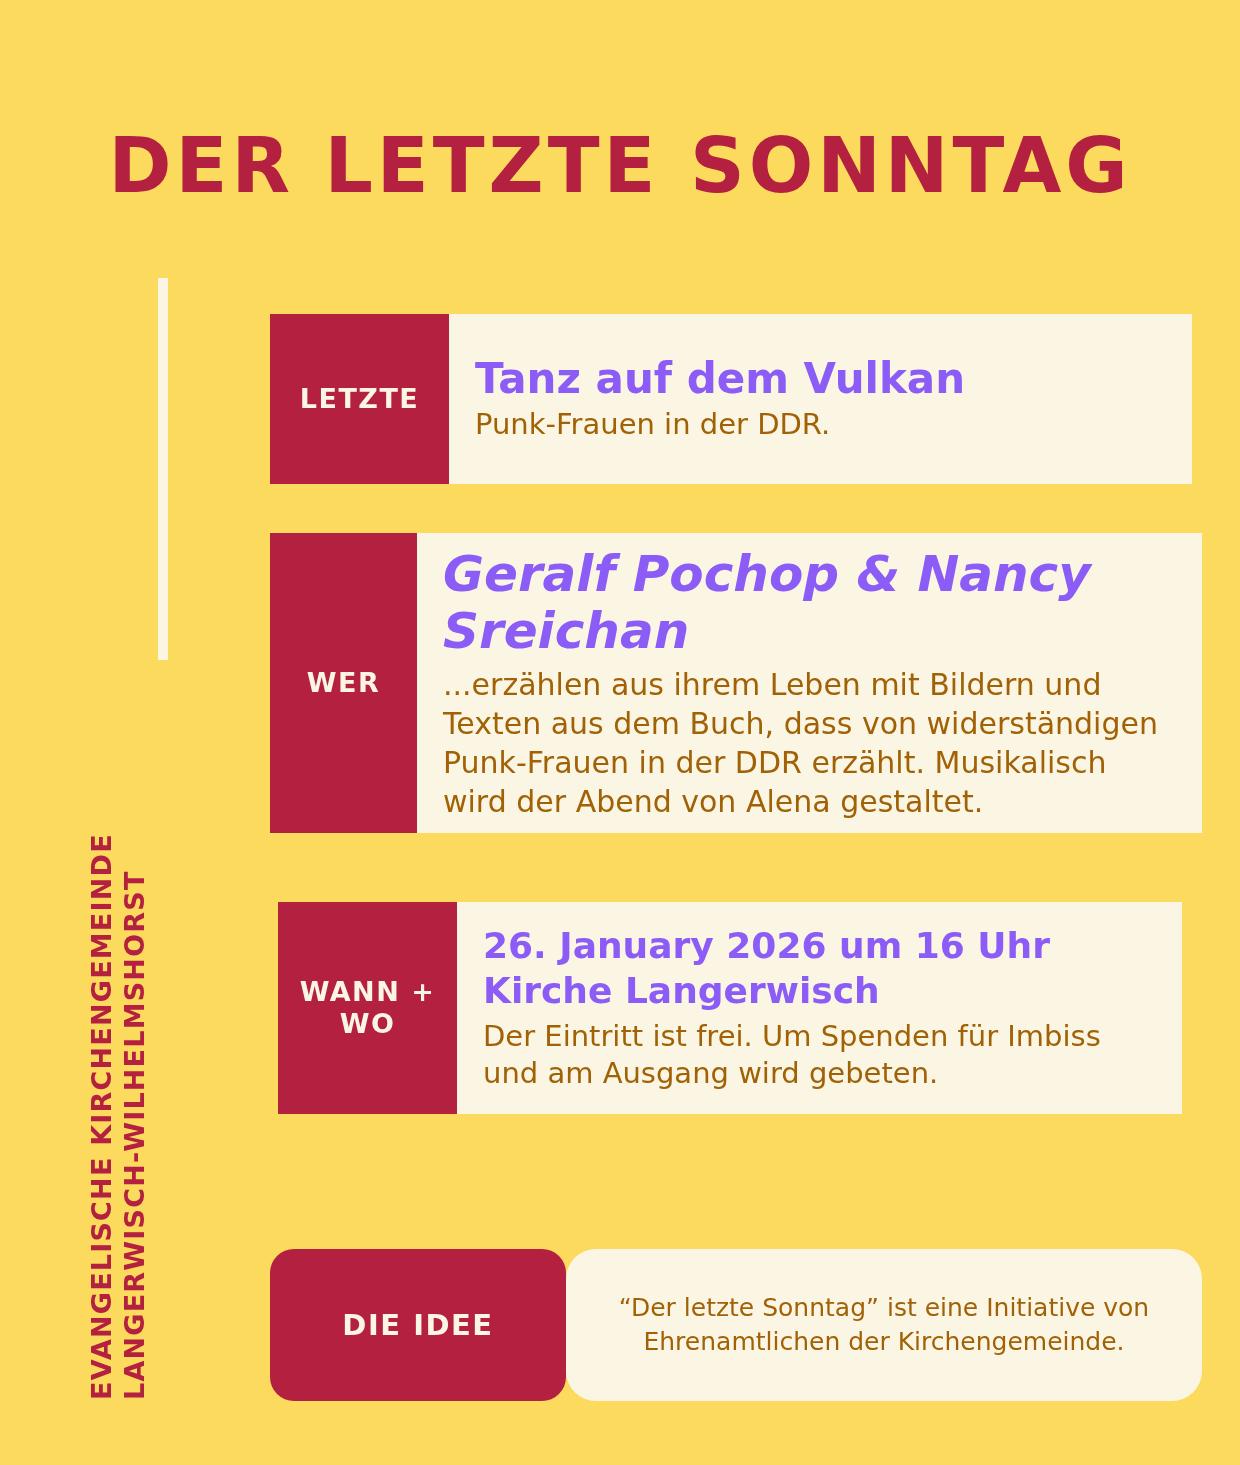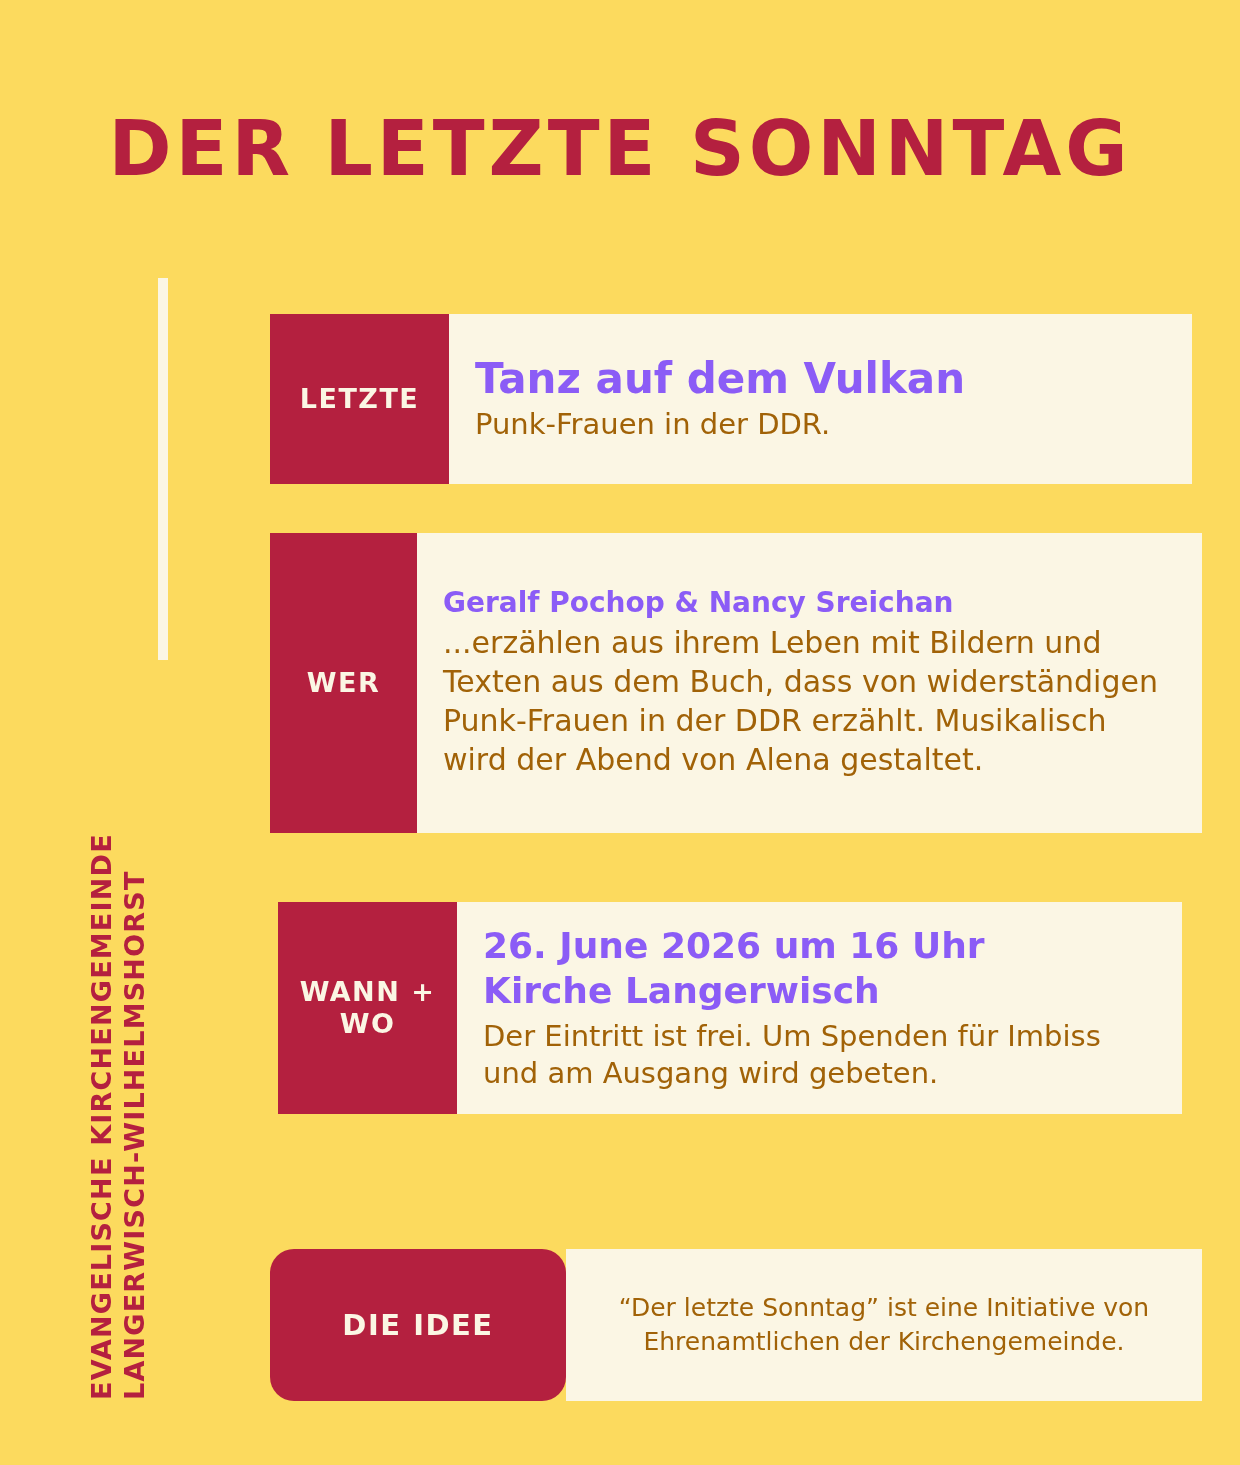--- a/index.html
+++ b/index.html
@@ -17,21 +17,21 @@
 
   .poster {
     position: relative;
     width: 1240px;
     height: 1465px;
   }
 
   
   .title {
     position: absolute;
-    top: 111px;
+    top: 128px;
     left: 0;
     width: 1240px;
     text-align: center;
     color: #B4203F;
     font-family: "DejaVu Sans", "Liberation Sans", sans-serif;
     font-size: 76px;
     font-weight: 700;
     letter-spacing: 4px;
     line-height: 1;
     white-space: nowrap;
@@ -109,37 +109,38 @@
   
   #row-thema { left: 270px; top: 314px; width: 922px; height: 170px; }
   #row-thema .tag { width: 179px; }
   #row-thema .panel { padding: 18px 26px 18px 26px; }
   #row-thema .headline { font-size: 42px; }
 
   
   #row-wer { left: 270px; top: 533px; width: 932px; height: 300px; }
   #row-wer .tag { width: 147px; }
   #row-wer .panel { padding: 18px 26px; }
-  #row-wer .headline { font-size: 28px; margin-bottom: 4px; }
+  #row-wer .headline { font-size: 50px; margin-bottom: 4px; font-style: italic; }
   #row-wer .body { font-size: 30px; line-height: 1.3; }
 
   
   #row-wann { left: 270px; top: 902px; width: 912px; height: 212px; }
   #row-wann .tag { width: 179px; padding: 0 6px; margin-left: 8px; }
   #row-wann .panel { padding: 16px 26px; }
   #row-wann .headline { font-size: 36px; line-height: 1.2; }
   #row-wann .body { font-size: 29px; margin-top: 4px; }
 
   
   #row-idee { left: 270px; top: 1249px; width: 932px; height: 152px; }
   #row-idee .tag { width: 296px; font-size: 29px; border-radius: 24px; }
   #row-idee .panel {
     padding: 6px 30px;
     align-items: center;
     text-align: center;
+    border-radius: 30px;
   }
   #row-idee .body { font-size: 25px; line-height: 1.35; }
 </style>
 </head>
 <body>
 
 <div class="poster">
 
   <div class="title">DER LETZTE SONNTAG</div>
 
@@ -162,21 +163,21 @@
     <div class="tag">WER</div>
     <div class="panel">
       <div class="headline">Geralf Pochop &amp; Nancy Sreichan</div>
       <div class="body">...erzählen aus ihrem Leben mit Bildern und Texten aus dem Buch, dass von widerständigen Punk-Frauen in der DDR erzählt. Musikalisch wird der Abend von Alena gestaltet.</div>
     </div>
   </div>
 
   <div class="row" id="row-wann">
     <div class="tag">WANN + WO</div>
     <div class="panel">
-      <div class="headline">26. June 2026 um 16 Uhr</div>
+      <div class="headline">26. January 2026 um 16 Uhr</div>
       <div class="headline">Kirche Langerwisch</div>
       <div class="body">Der Eintritt ist frei. Um Spenden für Imbiss und am Ausgang wird gebeten.</div>
     </div>
   </div>
 
   <div class="row" id="row-idee">
     <div class="tag">DIE IDEE</div>
     <div class="panel">
       <div class="body">“Der letzte Sonntag” ist eine Initiative von Ehrenamtlichen der Kirchengemeinde.</div>
     </div>

